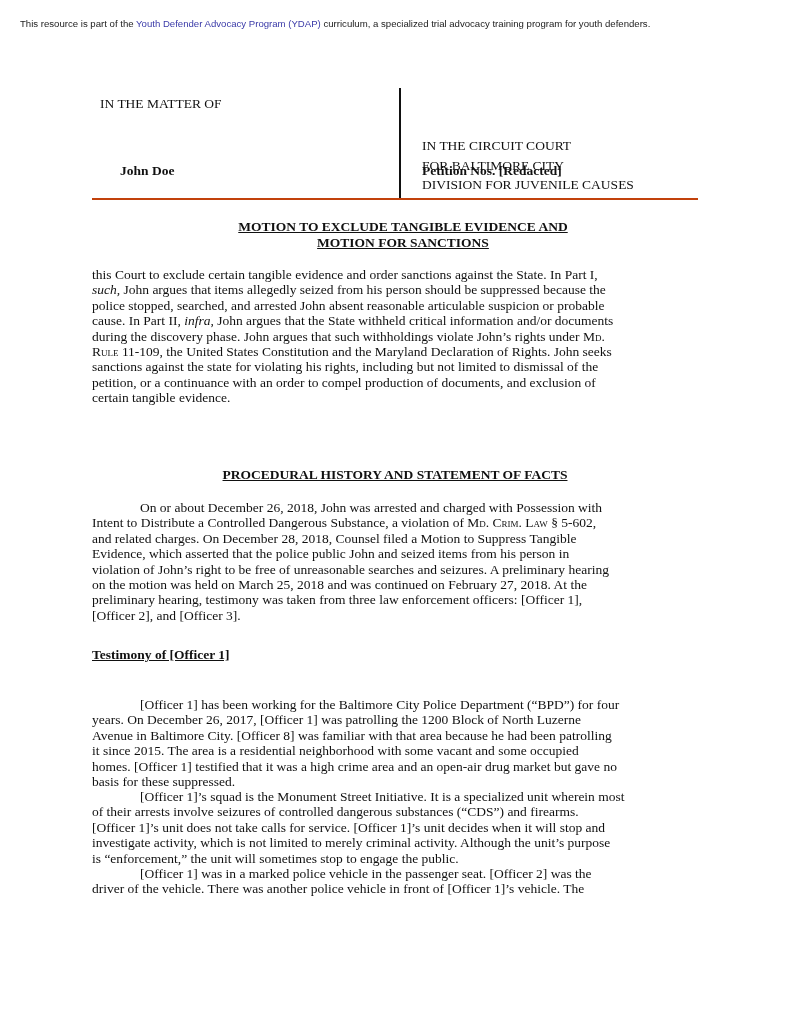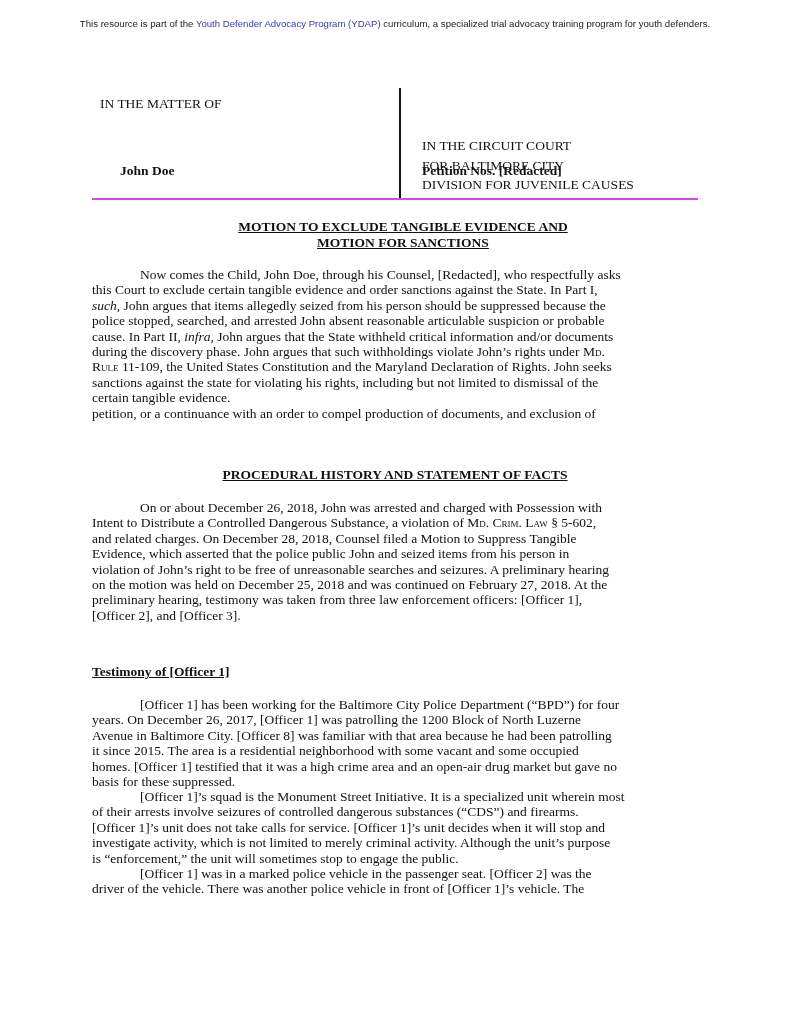--- a/index.html
+++ b/index.html
@@ -1,25 +1,25 @@
 <!DOCTYPE html>
 <html><head>
 <meta charset="utf-8">
 <style>
   html, body { margin: 0; padding: 0; background: #ffffff; }
   body { width: 791px; height: 1024px; position: relative; overflow: hidden; color: #111; }
   .banner {
-    position: absolute; left: 10px; top: 18px; width: 770px;
-    font-family: "Liberation Sans", sans-serif; font-size: 9.6px; color: #222; white-space: nowrap; text-align: center;
+    position: absolute; left: 20px; top: 18px; width: 770px;
+    font-family: "Liberation Sans", sans-serif; font-size: 9.6px; color: #222; white-space: nowrap;
   }
   .banner .link { color: #3a3aa8; text-decoration: none; }
   .doc { font-family: "Liberation Serif", serif; font-size: 13.5px; line-height: 15.4px; }
   .caption {
     position: absolute; left: 92px; top: 92px; width: 606px; height: 106px;
-    border-bottom: 2px solid #d946ef;
+    border-bottom: 2px solid #c2410c;
   }
   .caption .left { position: absolute; left: 8px; top: 0; width: 290px; height: 106px; }
   .caption .divider { position: absolute; left: 307px; top: -4px; width: 2px; height: 110px; background: #111; }
   .caption .right { position: absolute; left: 330px; top: 0; width: 276px; height: 106px; }
   .caption .matter { position: absolute; left: 0; top: 4px; }
   .caption .party { position: absolute; left: 0; top: 71px; font-weight: bold; margin-left: 20px; }
   .caption .court-line { display: block; line-height: 19.5px; }
   .caption .court { position: absolute; left: 0; top: 0; margin-top: 44px; }
   .caption .petition { position: absolute; left: 0; top: 71px; font-weight: bold; }
   .title {
@@ -63,46 +63,45 @@
       <span class="petition">Petition Nos. [Redacted]</span>
     </div>
   </div>
 
   <div class="title">
     <div>MOTION TO EXCLUDE TANGIBLE EVIDENCE AND</div>
     <div>MOTION FOR SANCTIONS</div>
   </div>
 
   <p class="para" style="top:267px;">
-    <span class="line indent">Now comes the Child, John Doe, through his Counsel, [Redacted], who respectfully asks</span>
     <span class="line">this Court to exclude certain tangible evidence and order sanctions against the State. In Part I,</span>
     <span class="line"><i>such,</i><span> John argues that items allegedly seized from his person should be suppressed because the</span></span>
     <span class="line">police stopped, searched, and arrested John absent reasonable articulable suspicion or probable</span>
     <span class="line"><span>cause. In Part II, </span><i>infra</i><span>, John argues that the State withheld critical information and/or documents</span></span>
     <span class="line"><span>during the discovery phase. John argues that such withholdings violate John’s rights under </span><span class="sc">Md.</span></span>
     <span class="line"><span class="sc">Rule</span><span> 11-109, the United States Constitution and the Maryland Declaration of Rights. John seeks</span></span>
     <span class="line">sanctions against the state for violating his rights, including but not limited to dismissal of the</span>
+    <span class="line">petition, or a continuance with an order to compel production of documents, and exclusion of</span>
     <span class="line">certain tangible evidence.</span>
-    <span class="line">petition, or a continuance with an order to compel production of documents, and exclusion of</span>
   </p>
 
   <div class="heading" style="top:467px;">PROCEDURAL HISTORY AND STATEMENT OF FACTS</div>
 
   <p class="para" style="top:500px;">
     <span class="line indent">On or about December 26, 2018, John was arrested and charged with Possession with</span>
     <span class="line"><span>Intent to Distribute a Controlled Dangerous Substance, a violation of </span><span class="sc">Md. Crim. Law</span><span> § 5-602,</span></span>
     <span class="line">and related charges. On December 28, 2018, Counsel filed a Motion to Suppress Tangible</span>
     <span class="line">Evidence, which asserted that the police public John and seized items from his person in</span>
     <span class="line">violation of John’s right to be free of unreasonable searches and seizures. A preliminary hearing</span>
-    <span class="line">on the motion was held on December 25, 2018 and was continued on February 27, 2018. At the</span>
+    <span class="line">on the motion was held on March 25, 2018 and was continued on February 27, 2018. At the</span>
     <span class="line">preliminary hearing, testimony was taken from three law enforcement officers: [Officer 1],</span>
     <span class="line">[Officer 2], and [Officer 3].</span>
   </p>
 
-  <div class="subheading" style="top:664px;">Testimony of [Officer 1]</div>
+  <div class="subheading" style="top:647px;">Testimony of [Officer 1]</div>
 
   <p class="para" style="top:697px;">
     <span class="line indent">[Officer 1] has been working for the Baltimore City Police Department (“BPD”) for four</span>
     <span class="line">years. On December 26, 2017, [Officer 1] was patrolling the 1200 Block of North Luzerne</span>
     <span class="line">Avenue in Baltimore City. [Officer 8] was familiar with that area because he had been patrolling</span>
     <span class="line">it since 2015. The area is a residential neighborhood with some vacant and some occupied</span>
     <span class="line">homes. [Officer 1] testified that it was a high crime area and an open-air drug market but gave no</span>
     <span class="line">basis for these suppressed.</span>
   </p>
 

